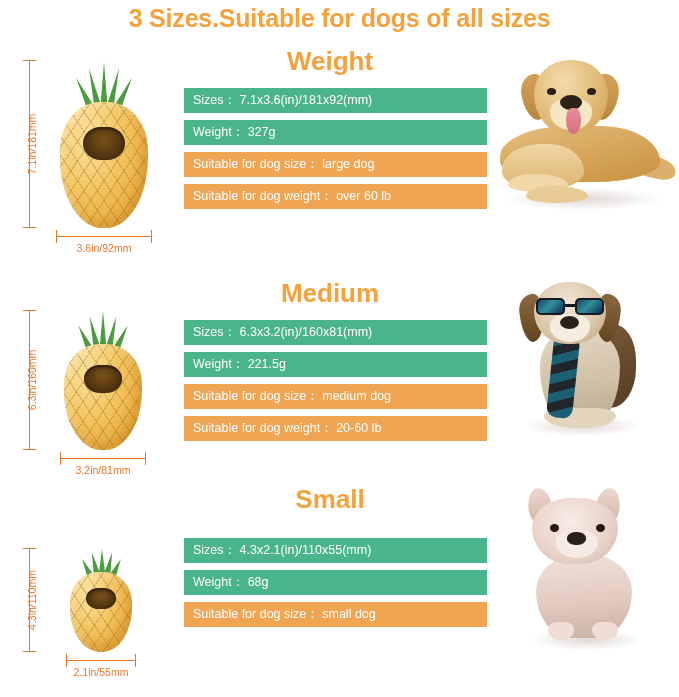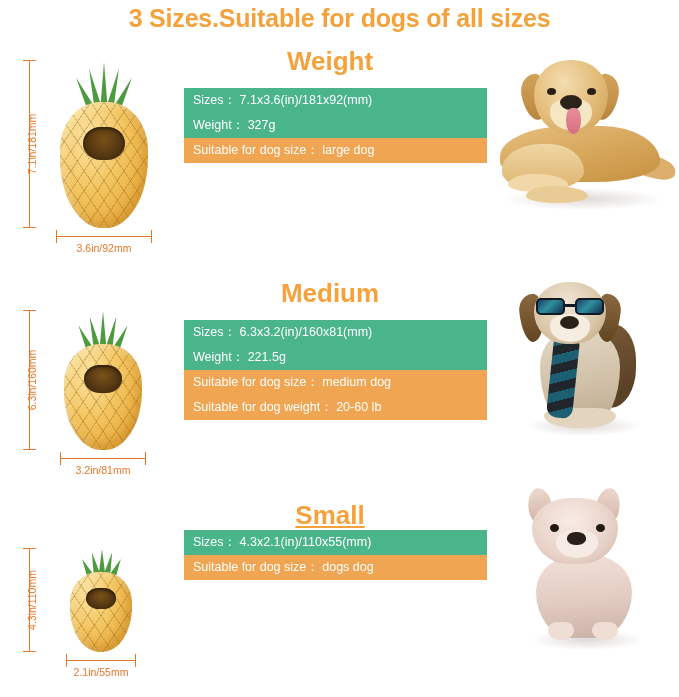--- a/index.html
+++ b/index.html
@@ -194,20 +194,21 @@
     line-height: 1;
   }
   .rows {
     position: absolute;
     left: 14px;
     width: 303px;
   }
   .spec-row {
     height: 25px;
     line-height: 25px;
+    margin-bottom: 7px;
     border-radius: 0;
     color: #ffffff;
     font-size: 12.5px;
     padding: 0 0 0 9px;
     box-sizing: border-box;
     white-space: nowrap;
     overflow: hidden;
   }
   .spec-row.green { background: #4ab48a; }
   .spec-row.orange { background: #f0a552; }
@@ -579,20 +580,24 @@
           <span class="rlabel">Sizes：</span>
           <span class="rvalue">7.1x3.6(in)/181x92(mm)</span>
         </div>
         <div class="spec-row green">
           <span class="rlabel">Weight：</span>
           <span class="rvalue">327g</span>
         </div>
         <div class="spec-row orange">
           <span class="rlabel">Suitable for dog size：</span>
           <span class="rvalue">large dog</span>
+        </div>
+        <div class="spec-row orange">
+          <span class="rlabel">Suitable for dog weight：</span>
+          <span class="rvalue">over 60 lb</span>
         </div>
       </div>
     </div>
 
     <div class="dog-area">
       <div class="shadow" style="left:14px; top:140px; width:155px; height:22px;"></div>
       <div class="gr-tail"></div>
       <div class="gr-body"></div>
       <div class="gr-chest"></div>
       <div class="gr-paw1"></div>
@@ -705,29 +710,33 @@
 
       <div class="hruler" style="left:58px; top:180px; width:70px;">
         <div class="hline"></div>
         <div class="hcap l"></div>
         <div class="hcap r"></div>
         <div class="hlabel">2.1in/55mm</div>
       </div>
     </div>
 
     <div class="spec-col">
-      <div class="size-title" style="margin-top:22px;text-decoration:underline;">Small</div>
-      <div class="rows" style="top:50px;">
+      <div class="size-title" style="margin-top:6px;">Small</div>
+      <div class="rows" style="top:58px;">
         <div class="spec-row green">
           <span class="rlabel">Sizes：</span>
           <span class="rvalue">4.3x2.1(in)/110x55(mm)</span>
         </div>
+        <div class="spec-row green">
+          <span class="rlabel">Weight：</span>
+          <span class="rvalue">68g</span>
+        </div>
         <div class="spec-row orange">
           <span class="rlabel">Suitable for dog size：</span>
-          <span class="rvalue">dogs dog</span>
+          <span class="rvalue">small dog</span>
         </div>
       </div>
     </div>
 
     <div class="dog-area">
       <div class="shadow" style="left:40px; top:150px; width:110px; height:20px;"></div>
       <div class="fb-body"></div>
       <div class="fb-paw-l"></div>
       <div class="fb-paw-r"></div>
       <div class="fb-ear-l"></div>

